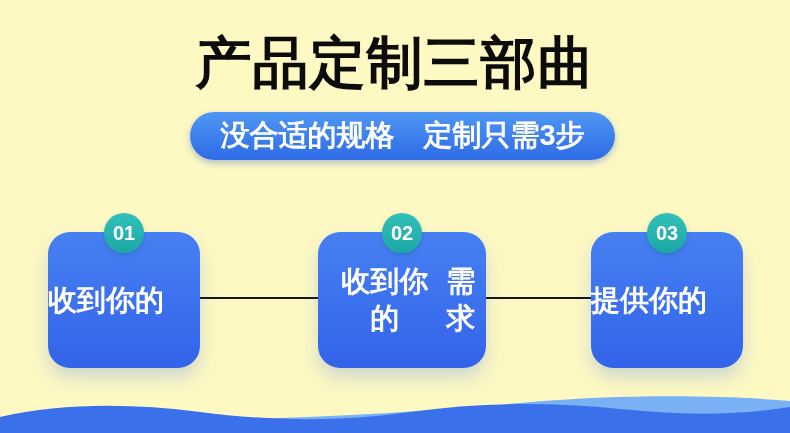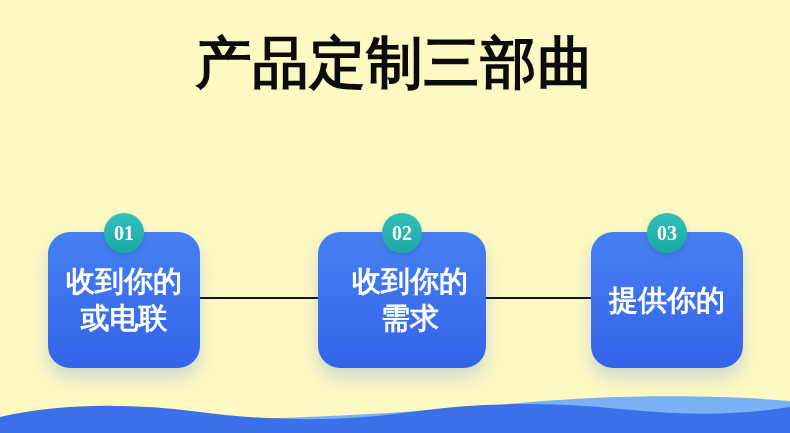--- a/index.html
+++ b/index.html
@@ -18,22 +18,22 @@
     color:#fff;font-size:29px;font-weight:700;
     box-shadow:0 3px 7px rgba(30,80,200,.35);
   }
   .connector{position:absolute;top:297px;height:2px;background:var(--connector);}
   .c1{left:200px;width:118px;}
   .c2{left:470px;width:121px;}
   .step{
     position:absolute;top:232px;width:152px;height:136px;border-radius:22px;
     background:linear-gradient(180deg,var(--box-top),var(--box-bottom));
     box-shadow:0 10px 18px rgba(70,120,240,.25);
-    display:flex;flex-direction:column;align-items:center;justify-content:center;
-    color:#fff;font-weight:700;font-size:29px;line-height:37px;text-align:center;font-family:Liberation Serif, serif;
+    display:flex;flex-direction:row;align-items:center;justify-content:space-between;
+    color:#fff;font-weight:700;font-size:29px;line-height:37px;text-align:center;
   }
   .s1{left:48px;}
   .s2{left:318px;padding-left:16px;}
   .s3{left:591px;}
   .badge{
     position:absolute;top:-19px;left:50%;transform:translateX(-50%);
     width:40px;height:40px;border-radius:50%;
     background:linear-gradient(180deg,var(--badge-top),var(--badge-bottom));
     display:flex;align-items:center;justify-content:center;
     font-size:20px;font-weight:700;color:#fff;
@@ -43,30 +43,32 @@
   .wave-light{fill:var(--wave-light);}
   .wave-main{fill:var(--wave-main);}
 </style>
 </head>
 <body>
 
 <div class="stage">
 
   <h1 class="title">产品定制三部曲</h1>
 
+  <div class="pill">
+    <span>没合适的规格　定制只需3步</span>
+  </div>
 
   <div class="connector c1"></div>
   <div class="connector c2"></div>
 
   <div class="step s1">
     <div class="badge">
       <span>01</span>
     </div>
     <span>收到你的</span>
-    <span>或电联</span>
   </div>
 
   <div class="step s2">
     <div class="badge">
       <span>02</span>
     </div>
     <span>收到你的</span>
     <span>需求</span>
   </div>
 

